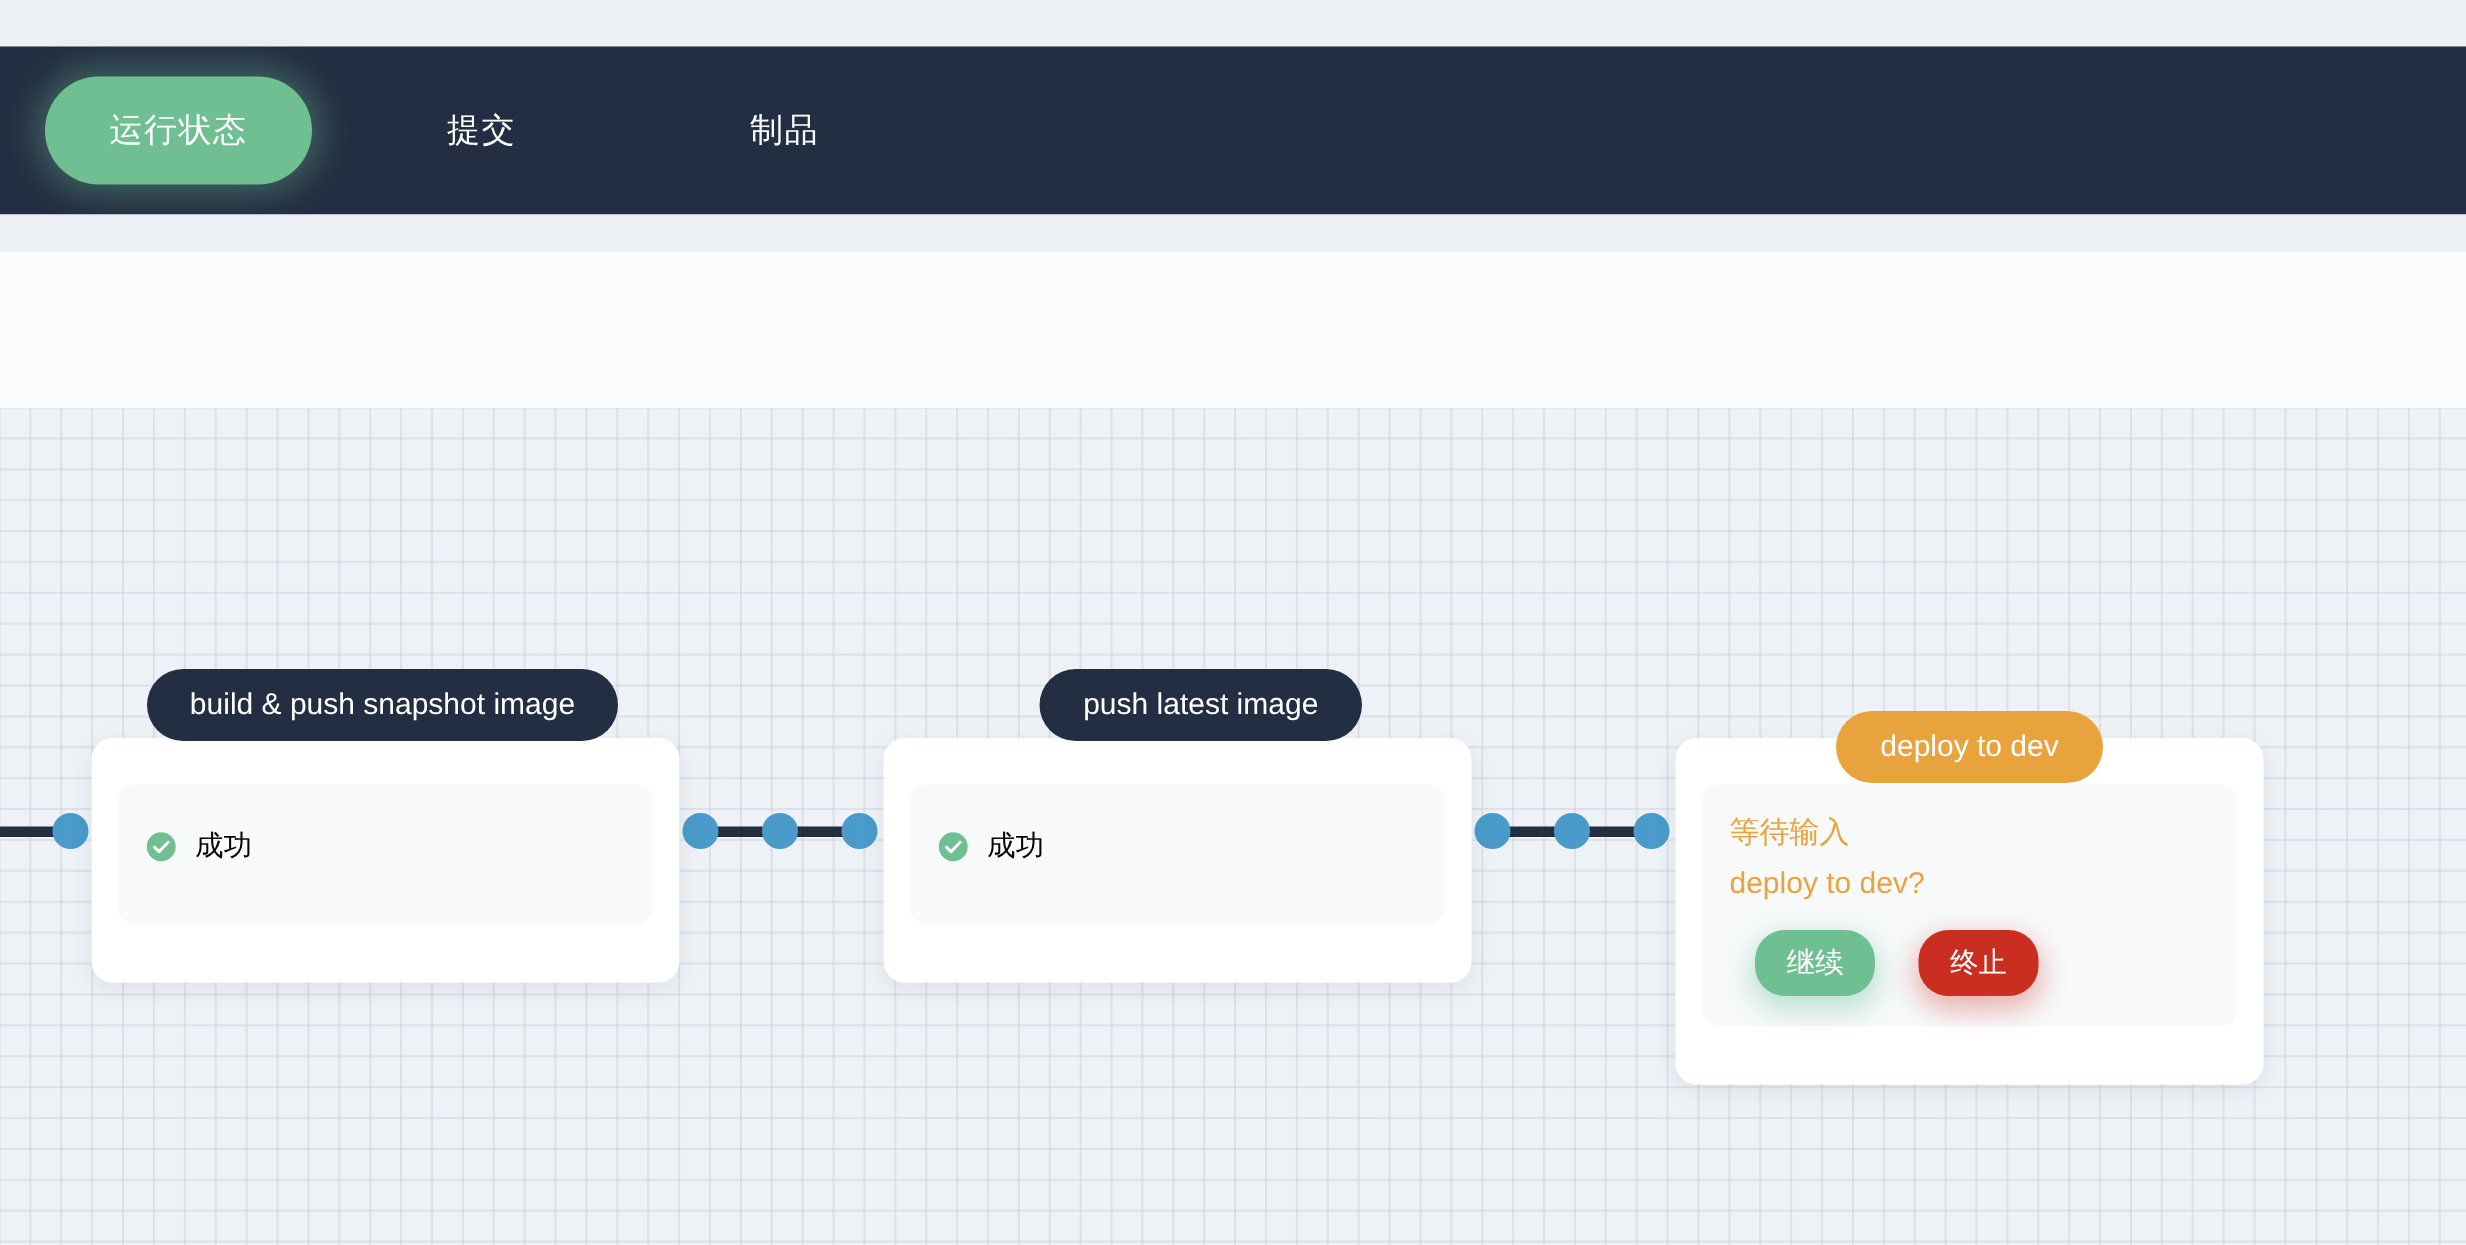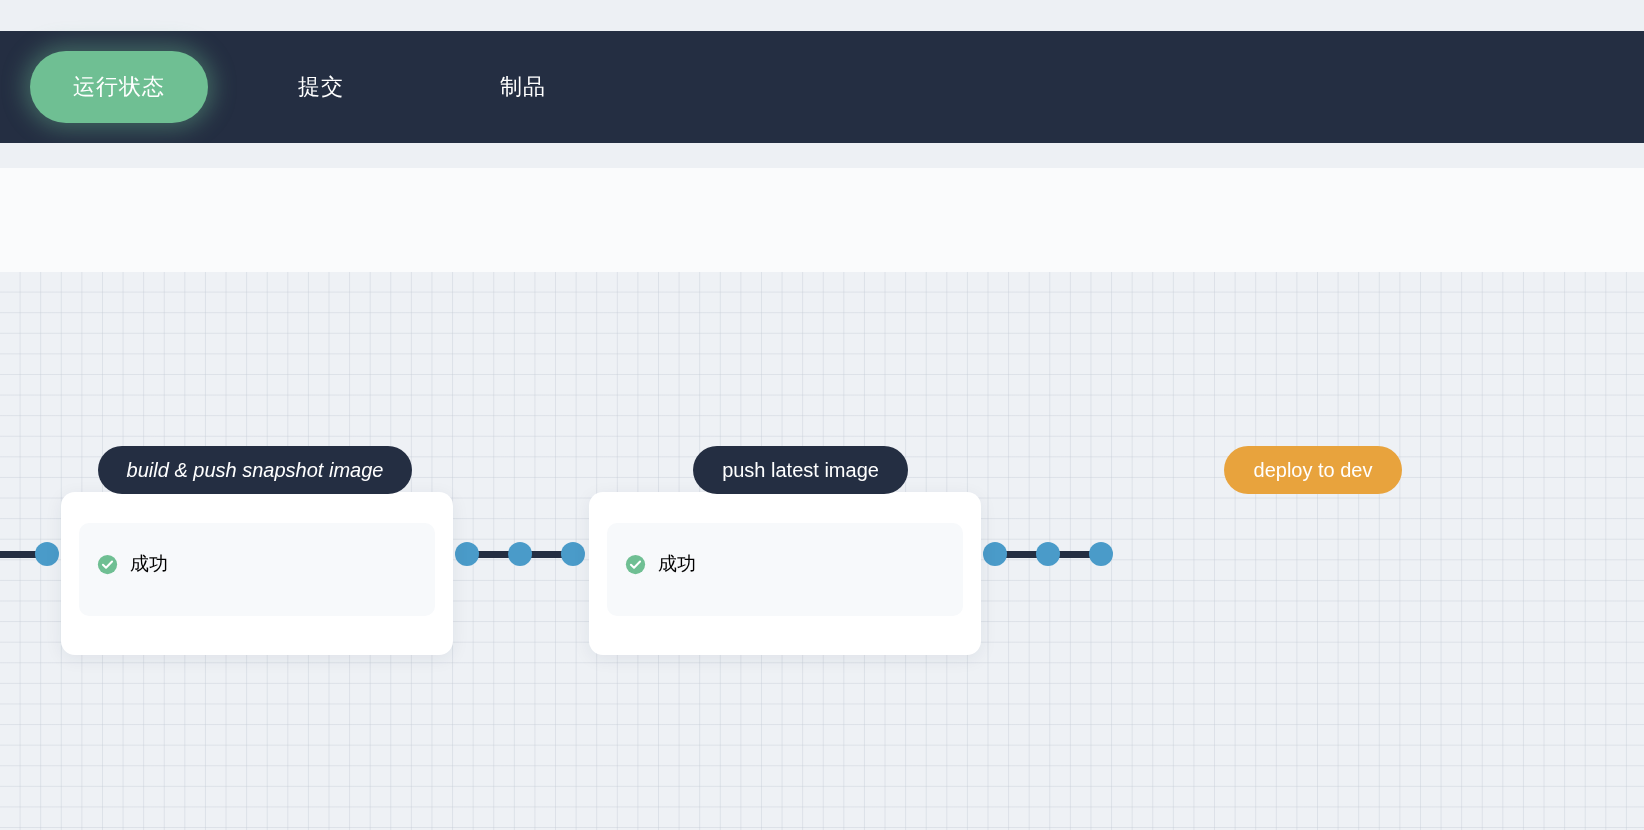--- a/index.html
+++ b/index.html
@@ -116,21 +116,21 @@
     align-items: center;
     justify-content: center;
     padding: 0 34px;
     font-size: 20px;
     color: #ffffff;
     white-space: nowrap;
     z-index: 3;
   }
 
   .node-pill.dark   { background: #242e42; }
-  .node-pill.orange { background: #e8a33d; }
+  .node-pill.orange { background: #e8a33d; margin-top: 28px; }
 
   .node-card {
     position: absolute;
     left: 0;
     background: #ffffff;
     border-radius: 14px;
     box-shadow: 0 4px 18px rgba(35,46,66,0.07);
     z-index: 2;
   }
 
@@ -233,21 +233,21 @@
     <div class="conn-dot" style="left:455px; top:270px;"></div>
     <div class="conn-dot" style="left:508px; top:270px;"></div>
     <div class="conn-dot" style="left:561px; top:270px;"></div>
 
     <div class="conn-line" style="left:993px; top:279px; width:115px;"></div>
     <div class="conn-dot" style="left:983px; top:270px;"></div>
     <div class="conn-dot" style="left:1036px; top:270px;"></div>
     <div class="conn-dot" style="left:1089px; top:270px;"></div>
 
     <div class="node" style="left:61px; top:174px; width:392px; height:209px;">
-      <div class="node-pill dark" style="left:37px; width:314px;font-style:italic;">build &amp; push snapshot image</div>
+      <div class="node-pill dark" style="left:37px; width:314px;">build &amp; push snapshot image</div>
       <div class="node-card" style="top:46px; width:392px; height:163px;">
         <div class="node-inner" style="left:18px; top:31px; width:356px; height:93px;">
           <div style="padding:18px 0 0 18px;">
             <div class="status-row">
               <svg class="check-icon" viewBox="0 0 24 24">
                 <circle cx="12" cy="12" r="11" fill="#6fbf93"></circle>
                 <path d="M6.8 12.3 L10.3 15.7 L17.2 8.6" fill="none" stroke="#ffffff" stroke-width="2.3" stroke-linecap="round" stroke-linejoin="round"></path>
               </svg>
               <span class="status-text">成功</span>
             </div>
@@ -268,16 +268,28 @@
               </svg>
               <span class="status-text">成功</span>
             </div>
           </div>
         </div>
       </div>
     </div>
 
     <div class="node" style="left:1117px; top:174px; width:392px; height:277px;">
       <div class="node-pill orange" style="left:107px; width:178px;">deploy to dev</div>
+      <div class="node-card" style="top:46px; width:392px; height:231px;">
+        <div class="node-inner" style="left:18px; top:31px; width:356px; height:161px;">
+          <div style="padding:18px 0 0 18px;">
+            <div class="wait-label">等待输入</div>
+            <div class="wait-question">deploy to dev?</div>
+            <div class="wait-actions">
+              <button class="act-btn green">继续</button>
+              <button class="act-btn red">终止</button>
+            </div>
+          </div>
+        </div>
+      </div>
     </div>
 
   </div>
 </div>
 
 </body></html>

